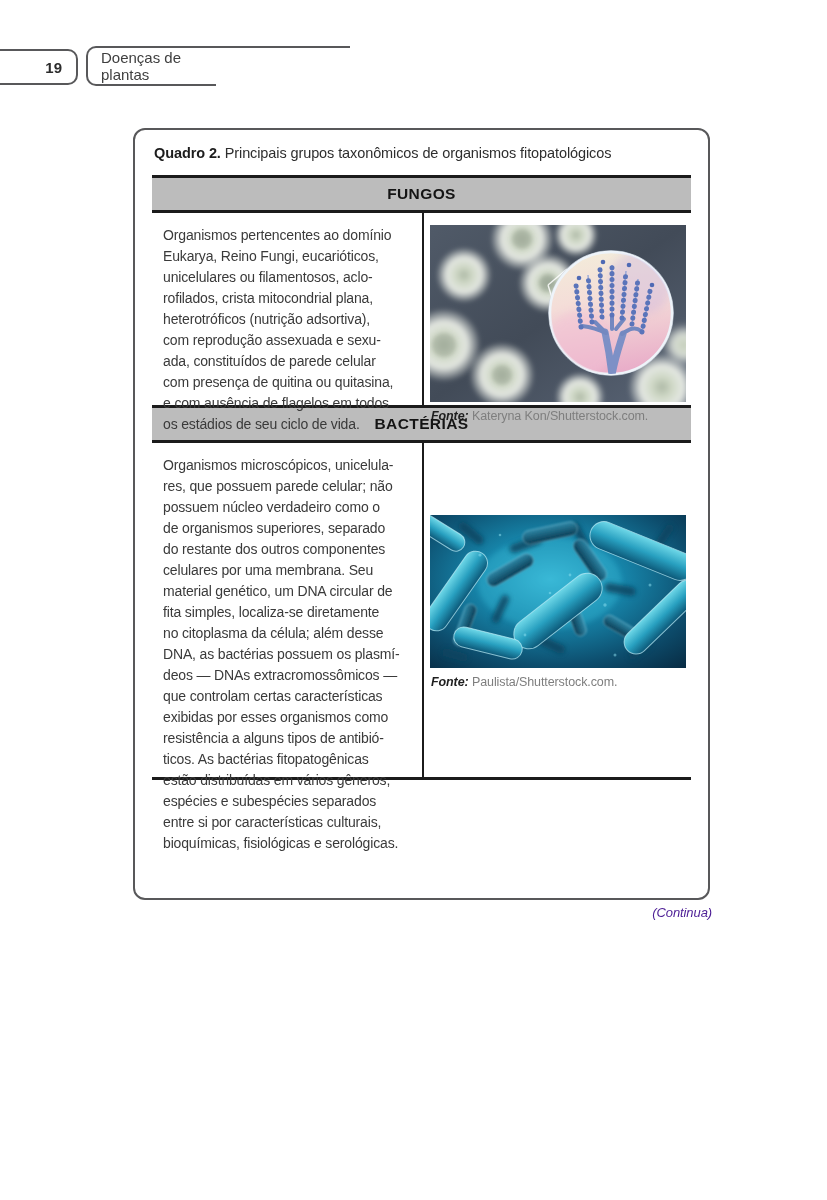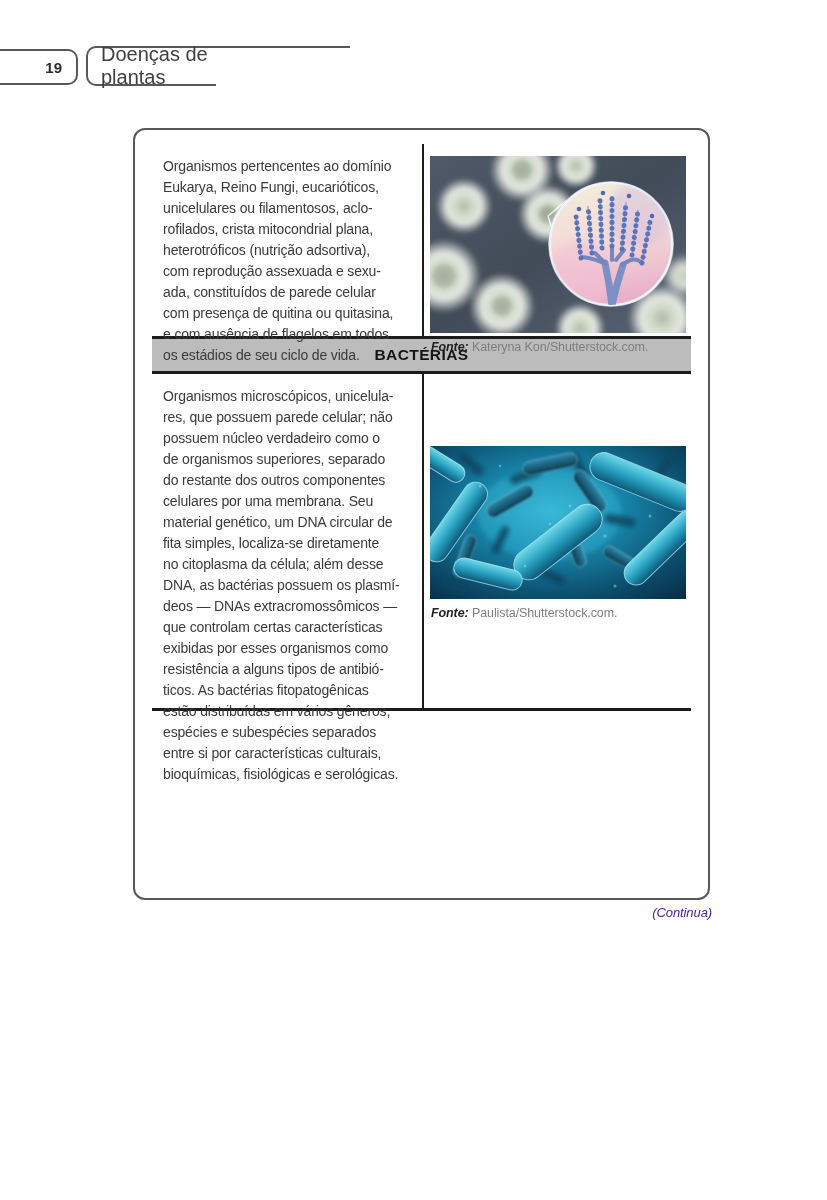--- a/index.html
+++ b/index.html
@@ -20,21 +20,21 @@
     position:absolute;left:-22px;top:49px;width:100px;height:36px;
     border:2px solid var(--border-gray);border-radius:10px;background:#fff;
     display:flex;align-items:center;justify-content:flex-end;padding-right:14px;
     font-weight:bold;font-size:15px;color:#2c2c2c;
   }
   .runhead-tab{
     position:absolute;left:86px;top:46px;width:130px;height:40px;
     border:2px solid var(--border-gray);border-right:none;
     border-radius:10px 0 0 10px;background:#fff;
     display:flex;align-items:center;padding-left:13px;
-    font-size:20px;color:#3f3f3f;
+    font-size:15px;color:#3f3f3f;
   }
   .runhead-ext{
     position:absolute;left:214px;top:46px;width:136px;height:2px;
     background:var(--border-gray);
   }
   
   .quadro-box{
     position:absolute;left:133px;top:128px;width:577px;height:772px;
     border:2px solid var(--border-gray);border-radius:12px;background:#fff;
     padding:14px 17px 4px 17px;
@@ -77,21 +77,23 @@
 
 <div class="pagenum-tab">
   <span>19</span>
 </div>
 <div class="runhead-tab">
   <span>Doenças de plantas</span>
 </div>
 <div class="runhead-ext"></div>
 
 <section class="quadro-box">
-
+  <p class="quadro-title"><b>Quadro 2.</b><span> Principais grupos taxonômicos de organismos fitopatológicos</span></p>
+
+  <div class="thead">FUNGOS</div>
   <div class="trow trow-1">
     <div class="cell-text">
       <p>Organismos pertencentes ao domínio
 Eukarya, Reino Fungi, eucarióticos,
 unicelulares ou filamentosos, aclo-
 rofilados, crista mitocondrial plana,
 heterotróficos (nutrição adsortiva),
 com reprodução assexuada e sexu-
 ada, constituídos de parede celular
 com presença de quitina ou quitasina,

